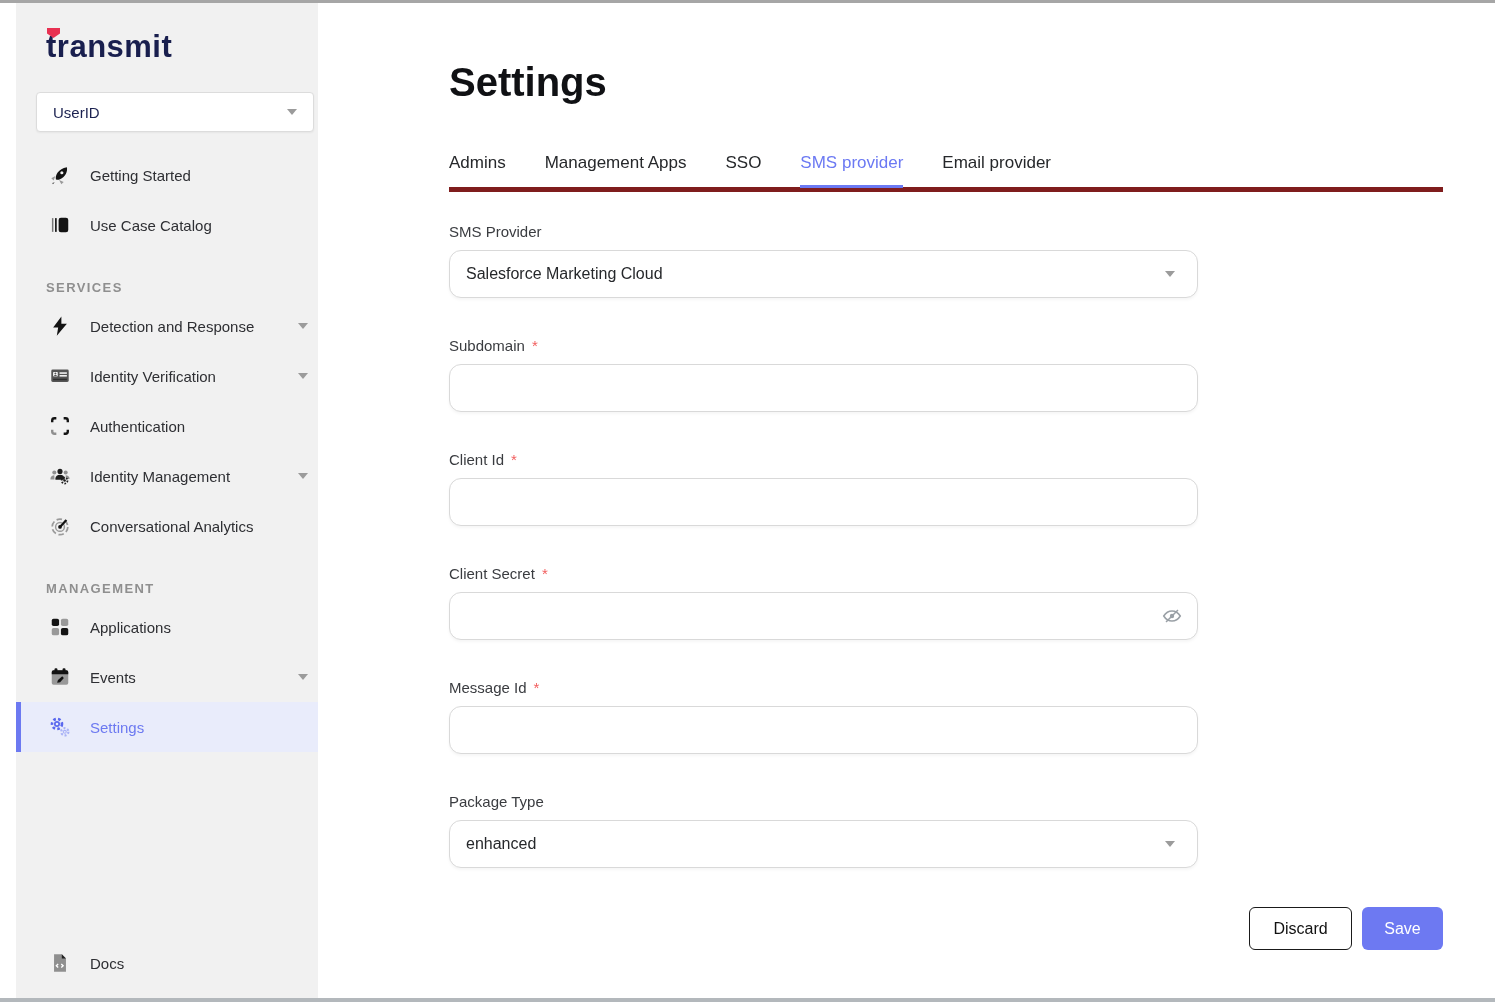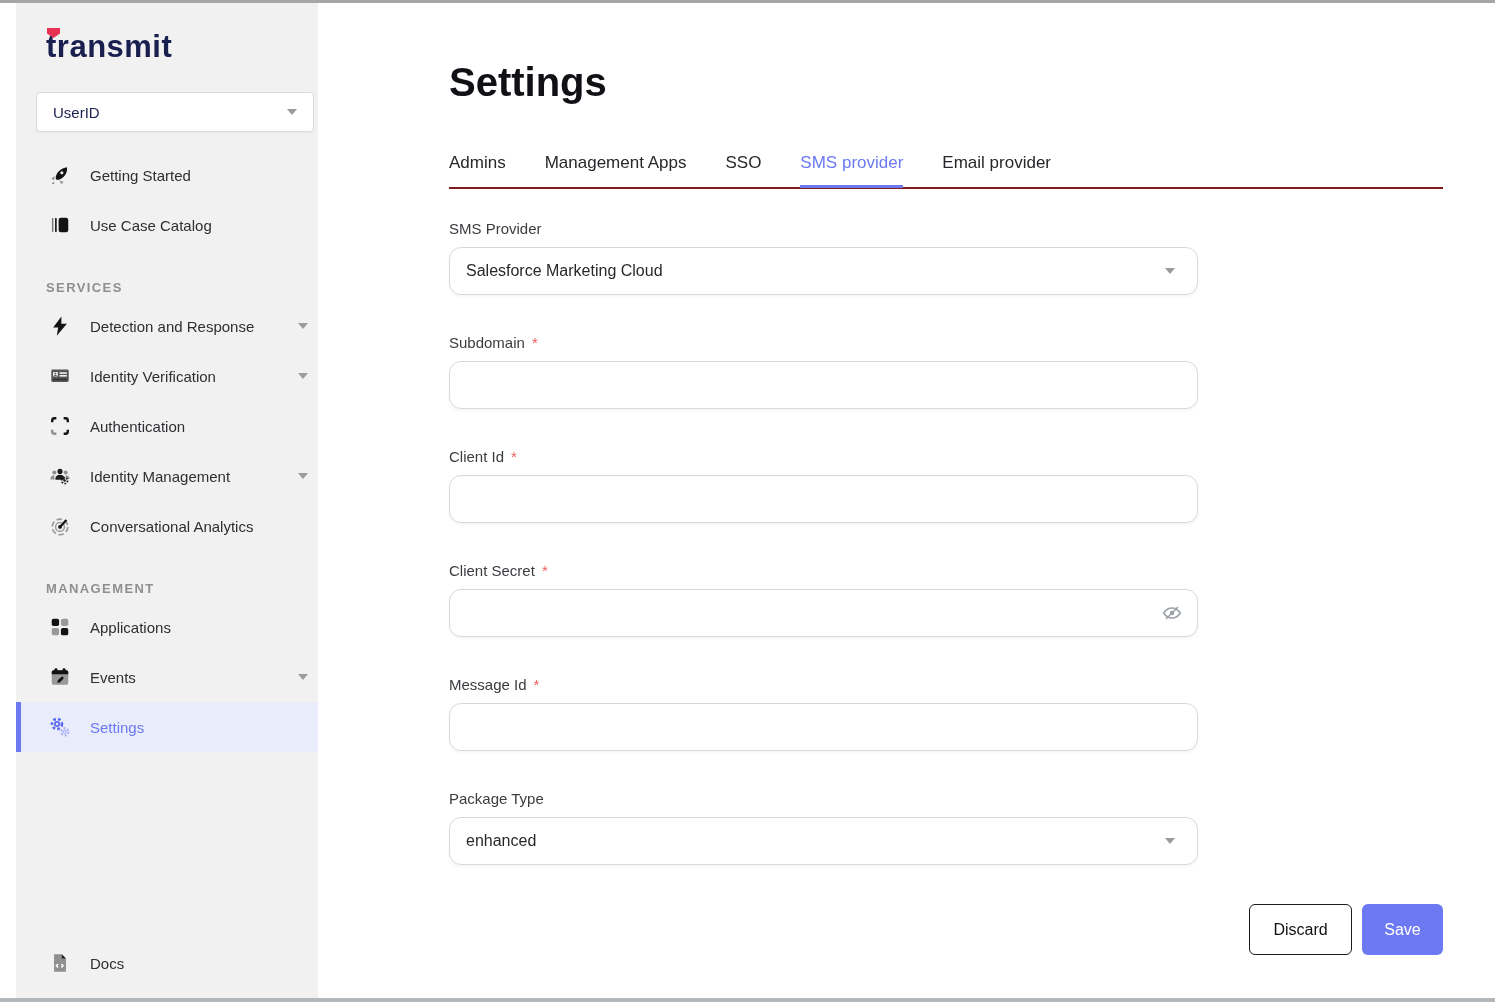--- a/index.html
+++ b/index.html
@@ -40,21 +40,21 @@
   .section-title { font-size:13px; font-weight:700; letter-spacing:1.4px; color:#8f8f8f;
                    margin:30px 0 6px 30px; }
   .nav-item.active { background:#e9ecfb; border-left:5px solid #6c79f1; padding-left:27px;
                      color:#6c79f1; }
   .docs-item { margin-top:auto; margin-bottom:10px; }
 
   
   .main { position:absolute; top:3px; bottom:4px; left:318px; right:0; background:#fff;
           padding:0 52px 0 131px; }
   .page-title { margin-top:57px; font-size:40px; font-weight:600; color:#101114; }
-  .tabs { margin-top:48px; display:flex; gap:39px; border-bottom:2px solid #7f1d1d; }
+  .tabs { margin-top:48px; display:flex; gap:39px; border-bottom:5px solid #7f1d1d; }
   .tab { font-size:17px; color:#26282b; padding-bottom:12px; border-bottom:3px solid transparent;
          margin-bottom:-1px; cursor:pointer; white-space:nowrap; }
   .tab.active { color:#6b79f3; border-bottom-color:#6b79f3; }
 
   .form { width:749px; margin-top:31px; }
   .field-group { margin-bottom:39px; }
   .field-label { font-size:15px; color:#3a3c40; margin-bottom:10px; display:flex; gap:7px; align-items:center; }
   .req { color:#f25d5d; font-size:15px; }
   .text-input, .select-box {
     width:100%; height:48px; border:1px solid #d9d9d9; border-radius:12px;
@@ -63,21 +63,21 @@
   .text-input { padding:0 16px; font-size:16px; color:#26282b; font-family:"Liberation Sans",sans-serif; outline:none; }
   .select-box { display:flex; align-items:center; justify-content:space-between;
                 padding:0 22px 0 16px; cursor:pointer; }
   .select-value { font-size:16px; color:#26282b; }
   .input-wrap { position:relative; }
   .input-wrap .text-input { padding-right:50px; }
   .trailing-icon { position:absolute; right:14px; top:50%; transform:translateY(-50%);
                    width:24px; height:24px; cursor:pointer; display:flex; align-items:center; justify-content:center; }
 
   .actions { display:flex; justify-content:flex-end; gap:10px; margin-top:33px; }
-  .btn { height:51px; border-radius:6px; font-size:16px; font-family:"Liberation Sans",sans-serif;
+  .btn { height:43px; border-radius:6px; font-size:16px; font-family:"Liberation Sans",sans-serif;
          cursor:pointer; display:flex; align-items:center; justify-content:center; }
   .btn-discard { width:103px; background:#fff; border:1.5px solid #1a1a1a; color:#111; }
   .btn-save { width:81px; background:#6d79f2; border:none; color:#fff; }
 </style>
 </head>
 <body>
 
 <div class="edge-top"></div>
 
 <aside class="sidebar">

